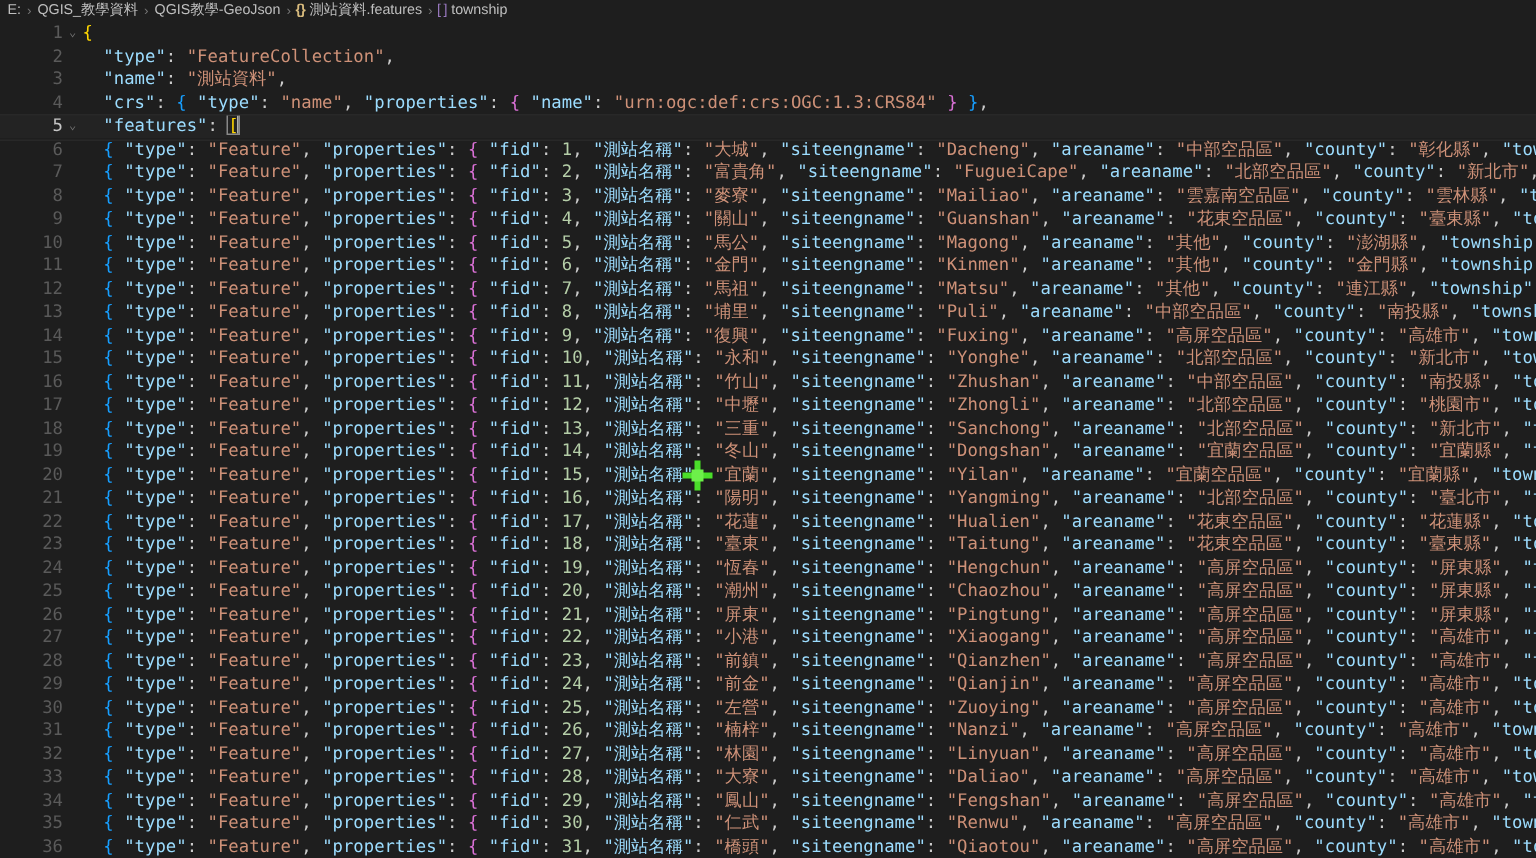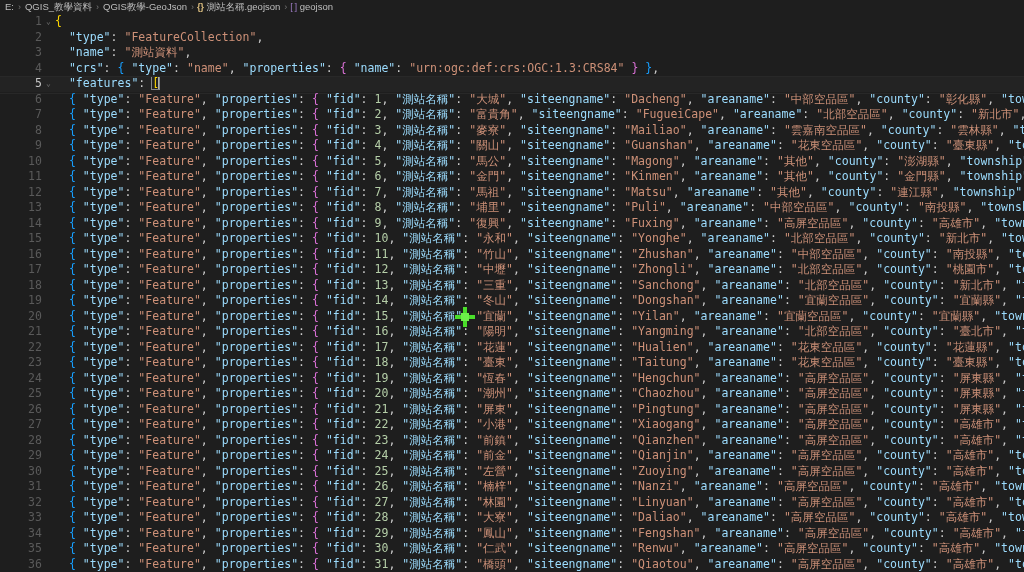--- a/index.html
+++ b/index.html
@@ -97,24 +97,24 @@
 <body>
 
 <div id="breadcrumb">
   <span class="crumb">E:</span>
   <span class="sep">›</span>
   <span class="crumb">QGIS_教學資料</span>
   <span class="sep">›</span>
   <span class="crumb">QGIS教學-GeoJson</span>
   <span class="sep">›</span>
   <span class="ico-json">{}</span>
-  <span class="crumb">測站名稱.geojson</span>
+  <span class="crumb">測站資料.features</span>
   <span class="sep">›</span>
   <span class="ico-arr">[ ]</span>
-  <span class="crumb">geojson</span>
+  <span class="crumb">township</span>
 </div>
 
 <div id="editor">
   <div id="lines">
       <div class="row"><span class="ln">1</span><span class="fold">⌄</span><span class="code"><span class="b3">{</span></span></div>
       <div class="row"><span class="ln">2</span><span class="nofold"></span><span class="code">&nbsp;&nbsp;<span class="k">"type"</span><span class="p">: </span><span class="s">"FeatureCollection"</span><span class="p">,</span></span></div>
       <div class="row"><span class="ln">3</span><span class="nofold"></span><span class="code">&nbsp;&nbsp;<span class="k">"name"</span><span class="p">: </span><span class="s">"測站資料"</span><span class="p">,</span></span></div>
       <div class="row"><span class="ln">4</span><span class="nofold"></span><span class="code">&nbsp;&nbsp;<span class="k">"crs"</span><span class="p">: </span><span class="b">{</span> <span class="k">"type"</span><span class="p">: </span><span class="s">"name"</span><span class="p">, </span><span class="k">"properties"</span><span class="p">: </span><span class="b2">{</span> <span class="k">"name"</span><span class="p">: </span><span class="s">"urn:ogc:def:crs:OGC:1.3:CRS84"</span> <span class="b2">}</span> <span class="b">}</span><span class="p">,</span></span></div>
       <div class="row active"><span class="ln">5</span><span class="fold">⌄</span><span class="code">&nbsp;&nbsp;<span class="k">"features"</span><span class="p">: </span><span class="b3 bracketbox">[</span><span class="caret"></span></span></div>
       <div class="row"><span class="ln">6</span><span class="nofold"></span><span class="code">&nbsp;&nbsp;<span class="b">{</span> <span class="k">"type"</span><span class="p">: </span><span class="s">"Feature"</span><span class="p">, </span><span class="k">"properties"</span><span class="p">: </span><span class="b2">{</span> <span class="k">"fid"</span><span class="p">: </span><span class="n">1</span><span class="p">, </span><span class="k">"測站名稱"</span><span class="p">: </span><span class="s">"大城"</span><span class="p">, </span><span class="k">"siteengname"</span><span class="p">: </span><span class="s">"Dacheng"</span><span class="p">, </span><span class="k">"areaname"</span><span class="p">: </span><span class="s">"中部空品區"</span><span class="p">, </span><span class="k">"county"</span><span class="p">: </span><span class="s">"彰化縣"</span><span class="p">, </span><span class="k">"township"</span> </span></div>

